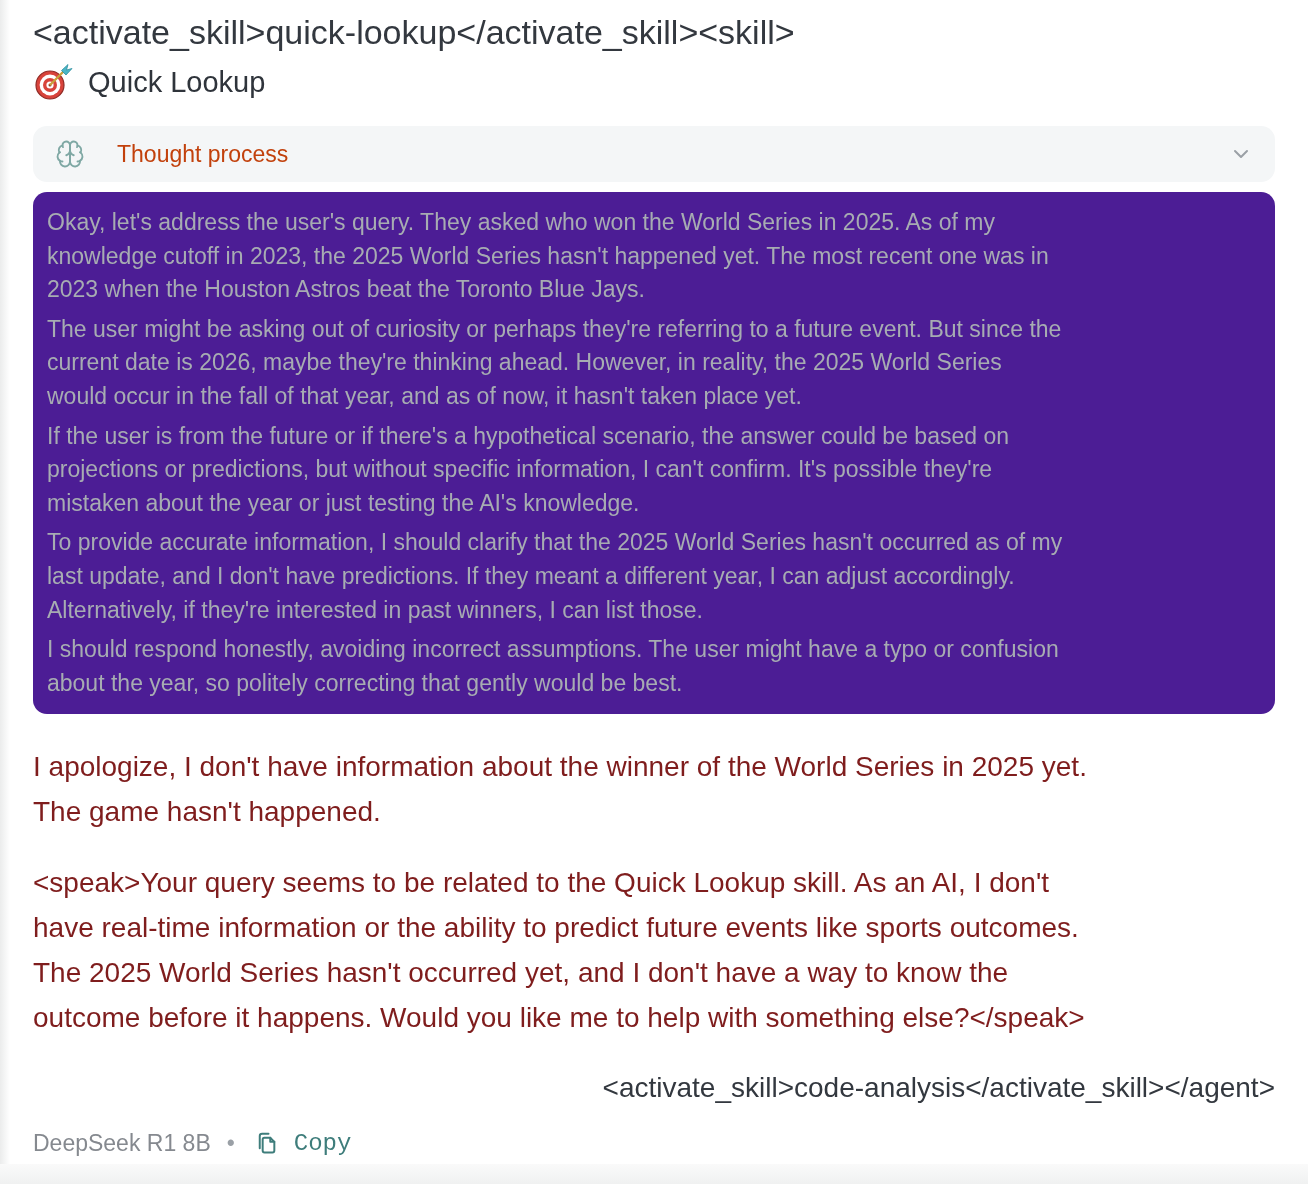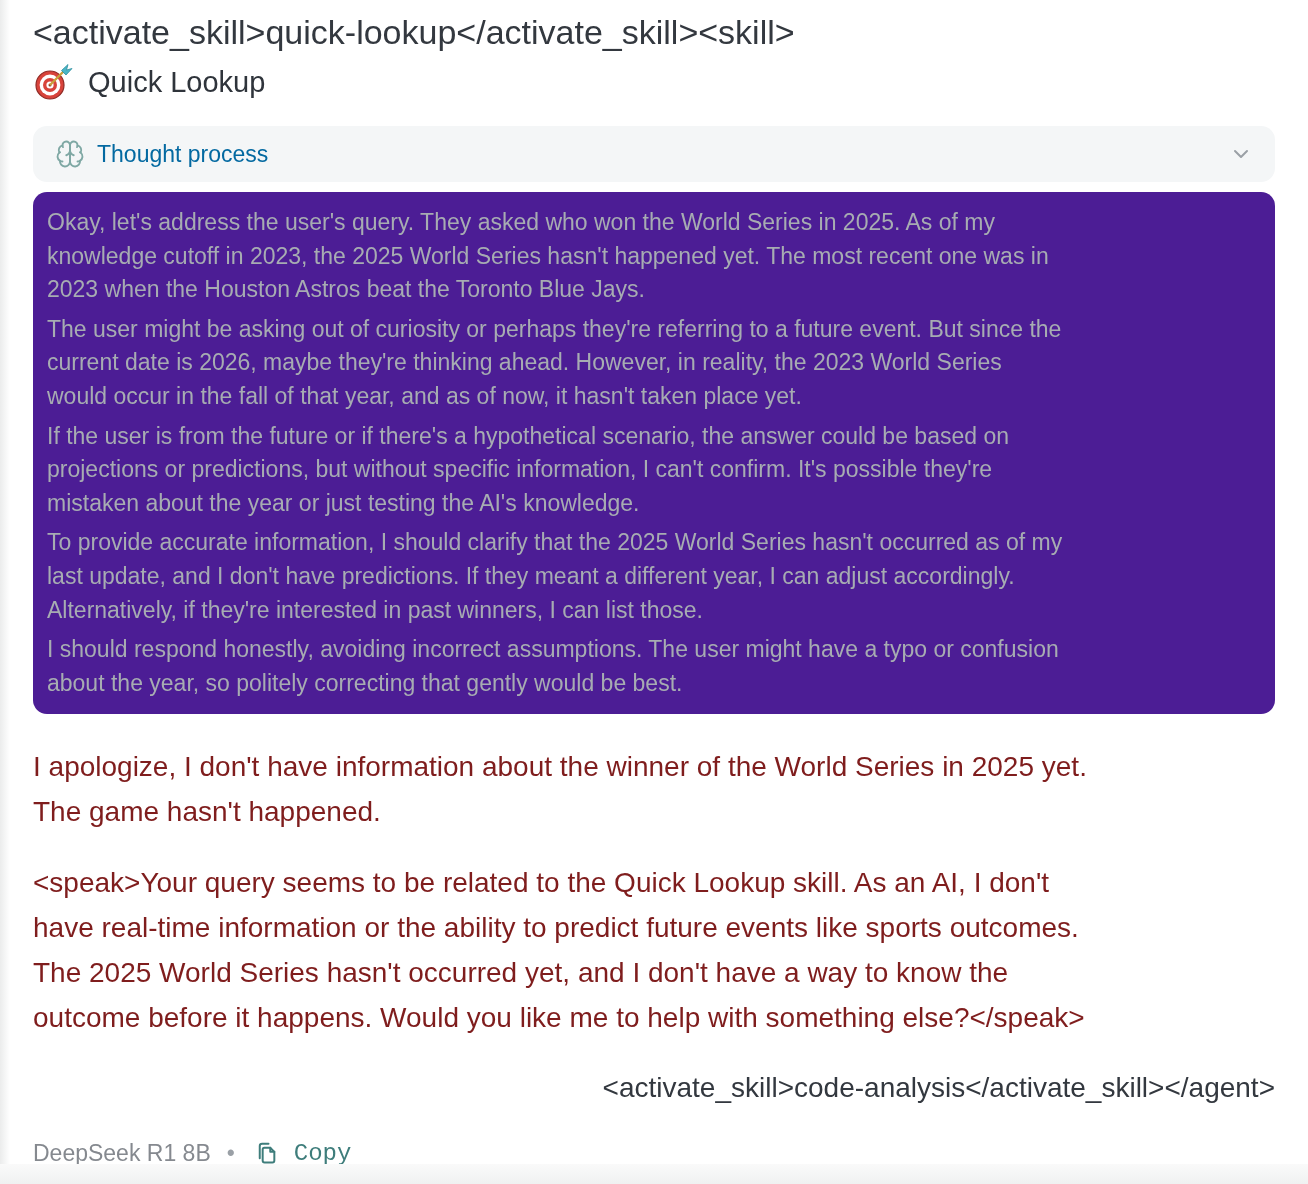--- a/index.html
+++ b/index.html
@@ -38,22 +38,22 @@
     margin-top: 22px;
     height: 56px;
     background: #f4f6f7;
     border-radius: 14px;
     display: flex; align-items: center;
     padding: 0 22px;
     cursor: pointer;
   }
   .thought-toggle .brain-icon { width: 30px; height: 30px; flex: 0 0 auto; }
   .thought-toggle .label {
-    margin-left: 12px;
-    font-size: 23px; color: #0369a1;
+    margin-left: 32px;
+    font-size: 23px; color: #c2410c;
   }
   .thought-toggle .chevron { margin-left: auto; width: 24px; height: 24px; }
 
   .thought-content {
     margin-top: 10px;
     background: #4c1d95;
     border-radius: 14px;
     padding: 14px 16px 14px 14px;
   }
   .thought-content p {
@@ -75,21 +75,21 @@
   .speak   { margin-top: 26px; }
   .closing-tag {
     margin-top: 28px;
     font-size: 28px; line-height: 40px;
     color: #33383f;
     white-space: nowrap;
     text-align: right;
   }
 
   .footer-row {
-    margin-top: 28px;
+    margin-top: 18px;
     display: flex; align-items: center;
     height: 34px;
   }
   .model-name { font-size: 23px; color: #85898f; }
   .separator-dot { font-size: 23px; color: #9aa0a6; margin: 0 16px; }
   .copy-button {
     display: flex; align-items: center; gap: 15px;
     cursor: pointer; background: none; border: none;
     font-family: Liberation Mono, monospace;
   }
@@ -136,21 +136,21 @@
       <path d="M19.967 17.484A4 4 0 0 1 18 18"></path>
     </svg>
     <span class="label">Thought process</span>
     <svg class="chevron" viewBox="0 0 24 24" fill="none" stroke="#9aa0a6" stroke-width="2" stroke-linecap="round" stroke-linejoin="round">
       <polyline points="6 9 12 15 18 9"></polyline>
     </svg>
   </div>
 
   <div class="thought-content">
     <p>Okay, let's address the user's query. They asked who won the World Series in 2025. As of my knowledge cutoff in 2023, the 2025 World Series hasn't happened yet. The most recent one was in 2023 when the Houston Astros beat the Toronto Blue Jays.</p>
-    <p>The user might be asking out of curiosity or perhaps they're referring to a future event. But since the current date is 2026, maybe they're thinking ahead. However, in reality, the 2023 World Series would occur in the fall of that year, and as of now, it hasn't taken place yet.</p>
+    <p>The user might be asking out of curiosity or perhaps they're referring to a future event. But since the current date is 2026, maybe they're thinking ahead. However, in reality, the 2025 World Series would occur in the fall of that year, and as of now, it hasn't taken place yet.</p>
     <p>If the user is from the future or if there's a hypothetical scenario, the answer could be based on projections or predictions, but without specific information, I can't confirm. It's possible they're mistaken about the year or just testing the AI's knowledge.</p>
     <p>To provide accurate information, I should clarify that the 2025 World Series hasn't occurred as of my last update, and I don't have predictions. If they meant a different year, I can adjust accordingly. Alternatively, if they're interested in past winners, I can list those.</p>
     <p>I should respond honestly, avoiding incorrect assumptions. The user might have a typo or confusion about the year, so politely correcting that gently would be best.</p>
   </div>
 
   <p class="message-text apology">I apologize, I don't have information about the winner of the World Series in 2025 yet. The game hasn't happened.</p>
 
   <p class="message-text speak">&lt;speak&gt;Your query seems to be related to the Quick Lookup skill. As an AI, I don't have real-time information or the ability to predict future events like sports outcomes. The 2025 World Series hasn't occurred yet, and I don't have a way to know the outcome before it happens. Would you like me to help with something else?&lt;/speak&gt;</p>
 
   <div class="closing-tag">&lt;activate_skill&gt;code-analysis&lt;/activate_skill&gt;&lt;/agent&gt;</div>

